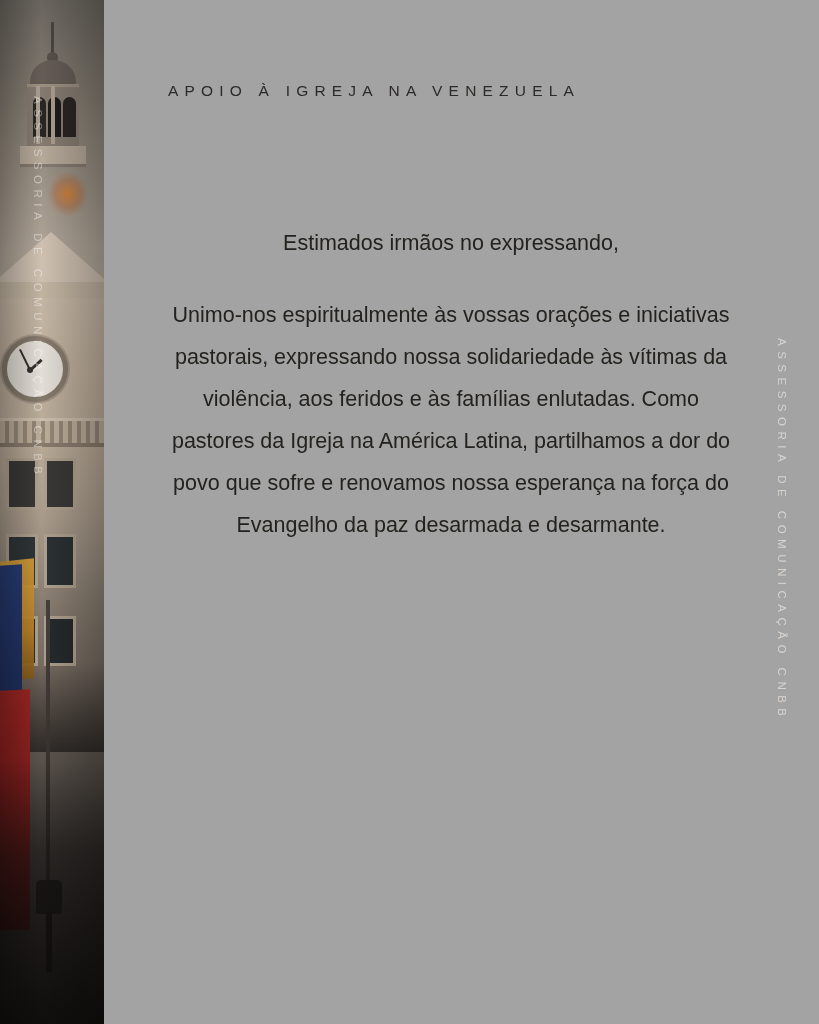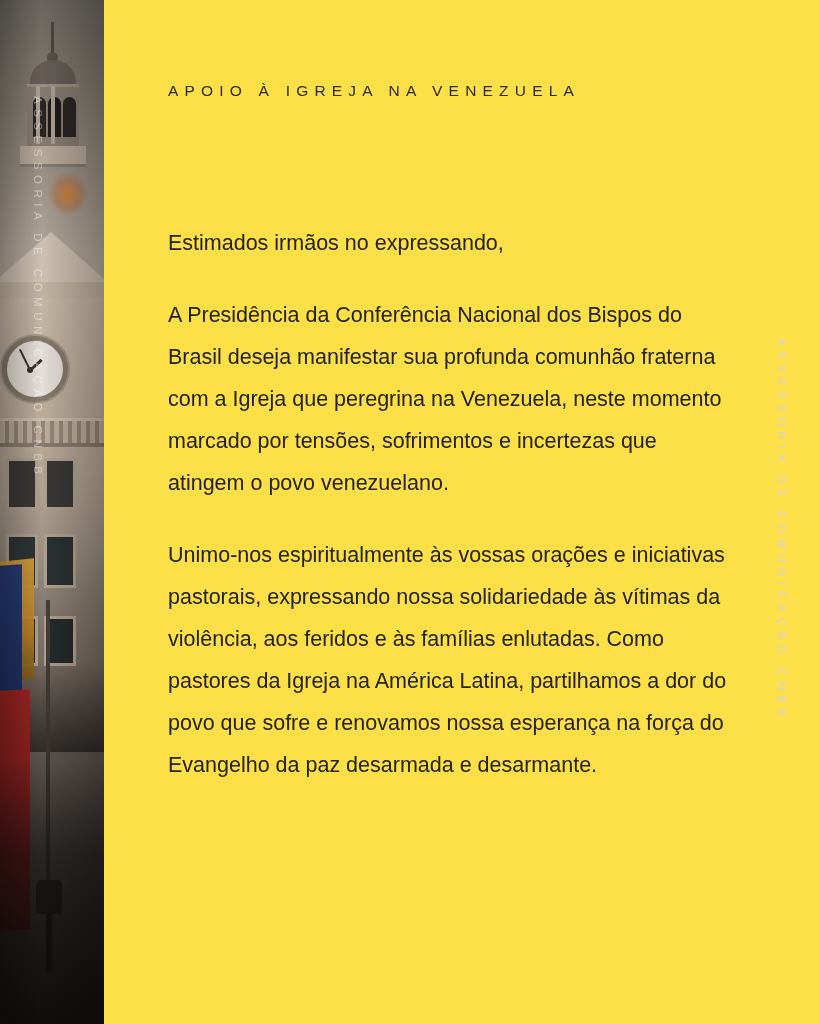--- a/index.html
+++ b/index.html
@@ -302,21 +302,22 @@
     white-space: nowrap;
   }
 
   
   .content {
     position: absolute;
     left: 104px;
     top: 0;
     width: 715px;
     height: 1024px;
-    background: #fde047;
+    background: #a3a3a3;
+    text-align: center;
   }
 
   .eyebrow {
     position: absolute;
     left: 64px;
     top: 82px;
     font-size: 15.5px;
     letter-spacing: 6.2px;
     color: #2c2a28;
     font-weight: 400;
@@ -391,20 +392,19 @@
     <div class="ph-vignette"></div>
 
     <div class="strip-watermark">ASSESSORIA DE COMUNICAÇÃO CNBB</div>
   </div>
 
   <div class="content">
     <div class="eyebrow">APOIO À IGREJA NA VENEZUELA</div>
 
     <div class="body-copy">
       <p>Estimados irmãos no expressando,</p>
-      <p>A Presidência da Conferência Nacional dos Bispos do Brasil deseja manifestar sua profunda comunhão fraterna com a Igreja que peregrina na Venezuela, neste momento marcado por tensões, sofrimentos e incertezas que atingem o povo venezuelano.</p>
       <p>Unimo-nos espiritualmente às vossas orações e iniciativas pastorais, expressando nossa solidariedade às vítimas da violência, aos feridos e às famílias enlutadas. Como pastores da Igreja na América Latina, partilhamos a dor do povo que sofre e renovamos nossa esperança na força do Evangelho da paz desarmada e desarmante.</p>
     </div>
   </div>
 
   <div class="right-watermark">ASSESSORIA DE COMUNICAÇÃO CNBB</div>
 
 </div>
 
 </body></html>

